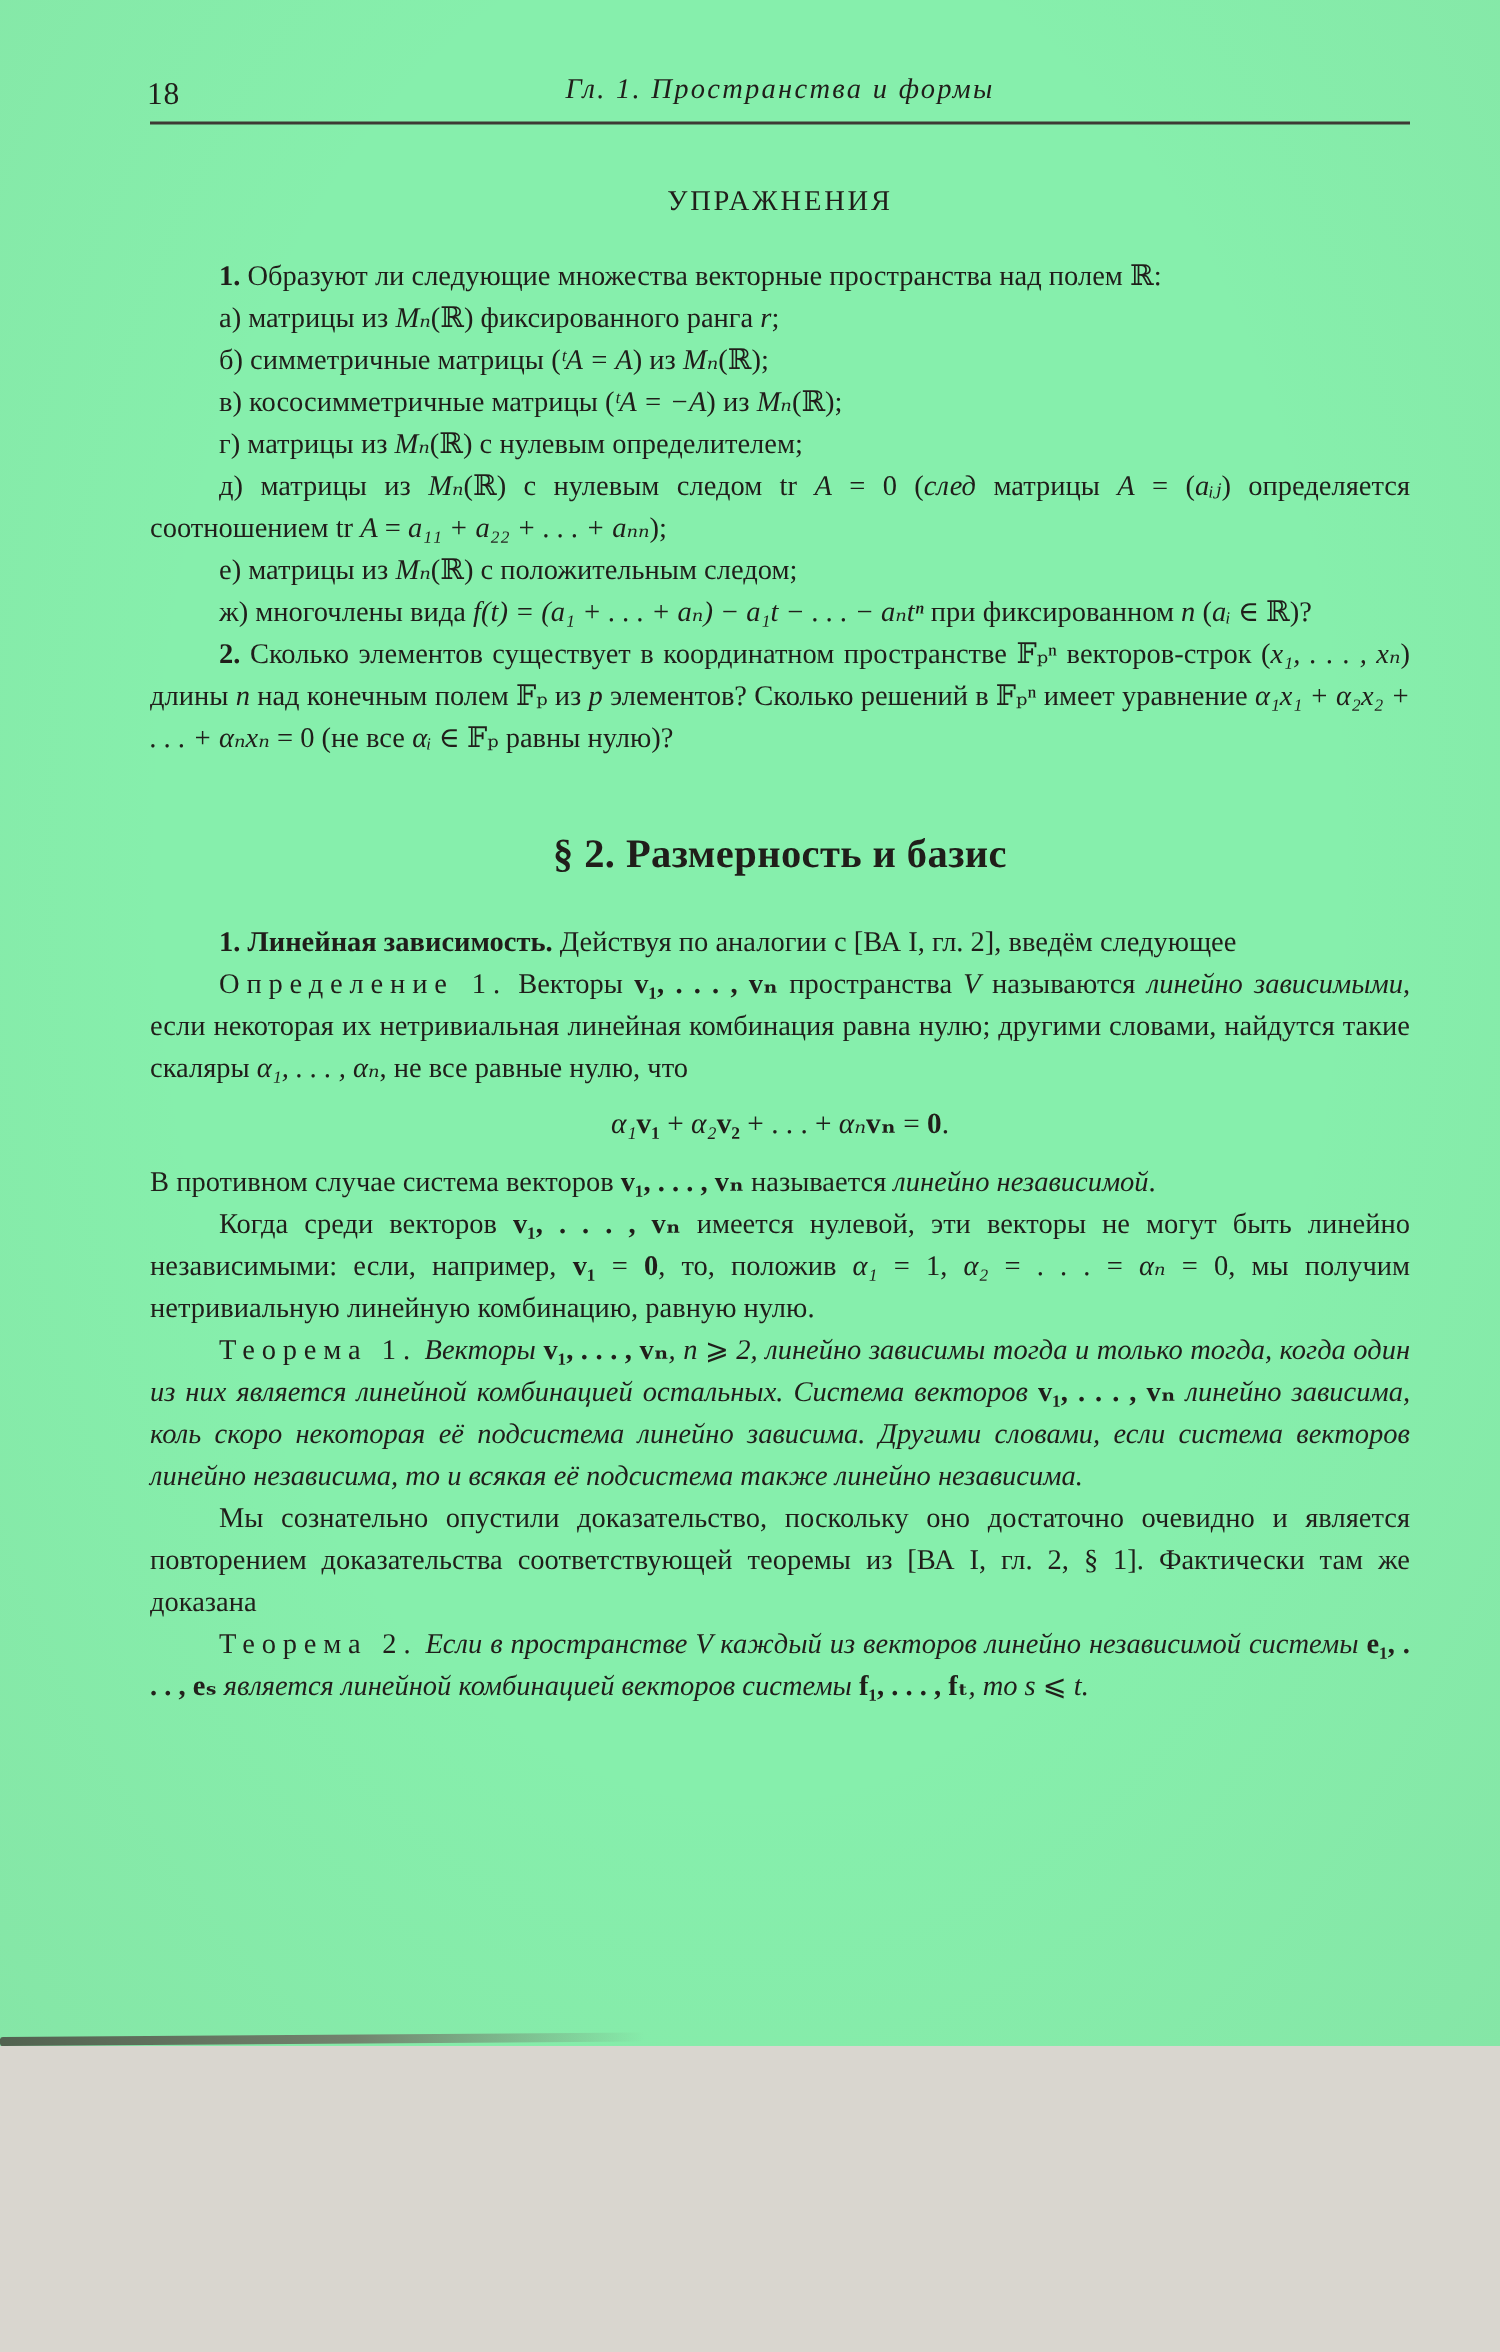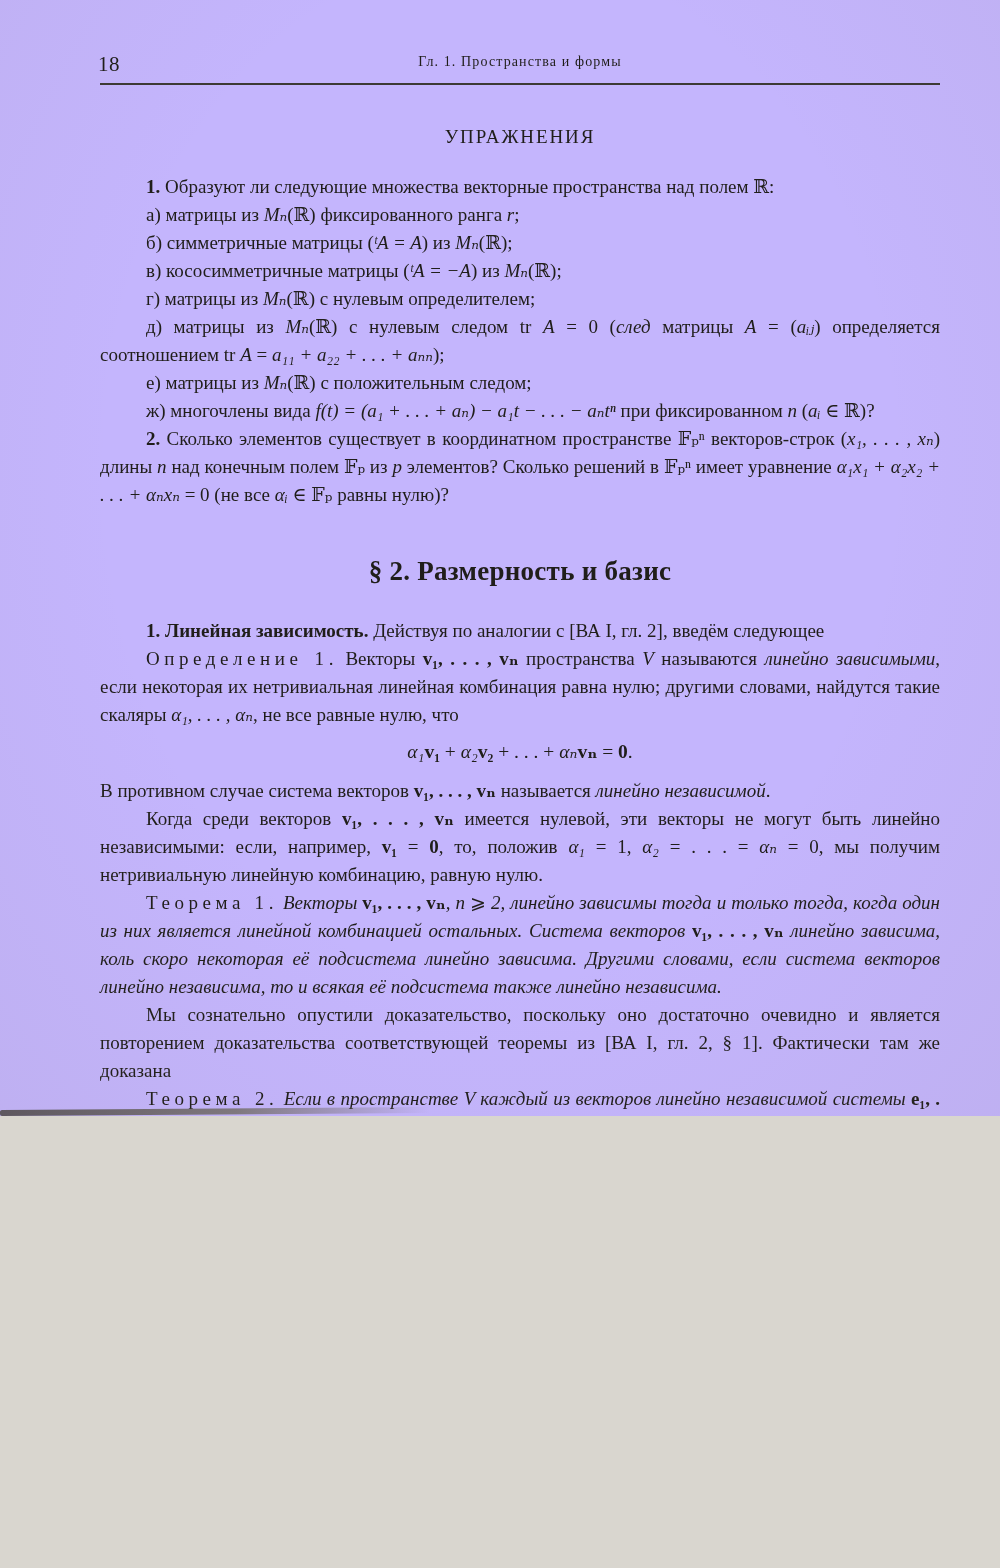--- a/index.html
+++ b/index.html
@@ -1,20 +1,20 @@
 <!DOCTYPE html>
 <html lang="ru"><head>
 <meta charset="utf-8">
 <style>
   html,body{margin:0;padding:0;background:#d9d6cf;}
   .page{
     position:relative;
-    width:1000px;height:1116px;
+    width:1000px;height:1364px;
     margin:0 auto;
-    background:#c4b5fd;
+    background:#86efac;
     color:#201e1a;
     font-family:"Liberation Serif","DejaVu Serif","DejaVu Sans",serif;
     font-size:19px;line-height:28px;
     box-sizing:border-box;
     padding:46px 60px 0 100px;
     overflow:hidden;
   }
   .page::before{
     content:"";position:absolute;inset:0;pointer-events:none;
     background:radial-gradient(ellipse at 50% 42%, rgba(255,255,255,0) 55%, rgba(122,112,92,0.07) 100%);
@@ -23,21 +23,21 @@
     position:relative;
     text-align:center;
     border-bottom:2px solid #3d3a34;
     padding-bottom:7px;
   }
   .page-number{
     position:absolute;left:-2px;bottom:5px;
     font-size:21px;letter-spacing:.02em;
   }
   .running-title{
-    font-size:14px;letter-spacing:.08em;
+    font-style:italic;font-size:19px;letter-spacing:.08em;
   }
   .exercises-heading{
     margin:38px 0 22px;
     text-align:center;
     font-size:19px;font-weight:normal;
     letter-spacing:.10em;
   }
   .section-heading{
     margin:48px 0 32px;
     text-align:center;

